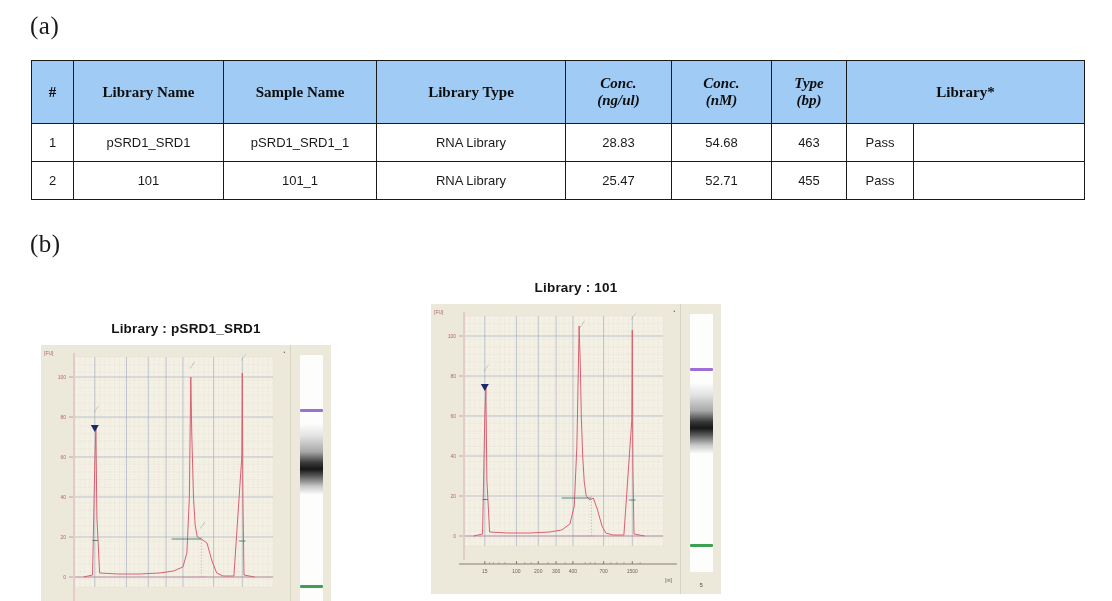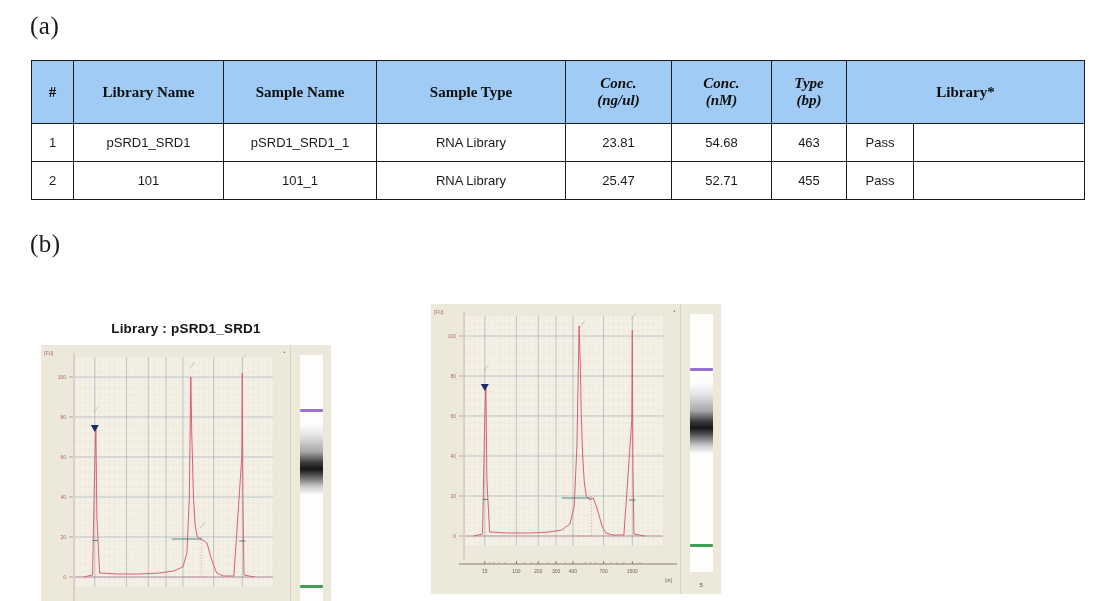--- a/index.html
+++ b/index.html
@@ -198,21 +198,21 @@
         <col class="col-concnm">
       <col class="col-size">
         <col class="res-pass">
         <col class="res-blank">
     </colgroup>
     <thead>
       <tr>
         <th>#</th>
         <th>Library Name</th>
         <th>Sample Name</th>
-        <th>Sample Type</th>
+        <th>Library Type</th>
         <th class="hdr-stack">
           <span>Conc.</span>
           <span>(ng/ul)</span>
         </th>
         <th class="hdr-stack">
           <span>Conc.</span>
           <span>(nM)</span>
         </th>
         <th class="hdr-stack">
           <span>Type</span>
@@ -220,21 +220,21 @@
         </th>
         <th colspan="2">Library*</th>
       </tr>
     </thead>
     <tbody>
       <tr>
         <td>1</td>
         <td>pSRD1_SRD1</td>
         <td>pSRD1_SRD1_1</td>
         <td>RNA Library</td>
-        <td>23.81</td>
+        <td>28.83</td>
         <td>54.68</td>
         <td>463</td>
         <td>Pass</td>
         <td></td>
       </tr>
       <tr>
         <td>2</td>
         <td>101</td>
         <td>101_1</td>
         <td>RNA Library</td>
@@ -416,20 +416,21 @@
         <div class="gel-lane-bg"></div>
         <div class="gel-smear" id="gel-smear-0" style="top: 78px; height: 72px; background: linear-gradient(rgb(255, 255, 255) 0%, rgb(226, 226, 226) 18%, rgb(168, 168, 168) 40%, rgb(58, 58, 58) 55%, rgb(22, 22, 22) 64%, rgb(92, 92, 92) 74%, rgb(201, 201, 201) 88%, rgb(255, 255, 255) 100%);"></div>
         <div class="gel-band" id="gel-upper-0" style="top: 64px; background: rgb(155, 111, 212);"></div>
         <div class="gel-band" id="gel-lower-0" style="top: 240px; background: rgb(63, 159, 82);"></div>
         <div class="gel-number">4</div>
       </div>
     </div>
   </div>
 
   <div class="chart-block" id="chart-block-1">
+    <div class="chart-title">Library : 101</div>
     <div class="bio-window">
       <div class="trace-panel">
         <div class="fu-label">[FU]</div>
         <div class="lane-corner-label">•</div>
         <svg class="plot-svg" id="plot-svg-1" width="250" height="290" style="position:absolute;left:0;top:0;">
             <rect x="34" y="12" width="198" height="230" fill="#f3f0e4"></rect>
             <line x1="34" y1="12" x2="34" y2="242" stroke="#e6c9d2" stroke-width="0.4" stroke-dasharray="1 1.6"></line>
             <line x1="38.95" y1="12" x2="38.95" y2="242" stroke="#e6c9d2" stroke-width="0.4" stroke-dasharray="1 1.6"></line>
             <line x1="43.9" y1="12" x2="43.9" y2="242" stroke="#e6c9d2" stroke-width="0.4" stroke-dasharray="1 1.6"></line>
             <line x1="48.85" y1="12" x2="48.85" y2="242" stroke="#e6c9d2" stroke-width="0.4" stroke-dasharray="1 1.6"></line>

